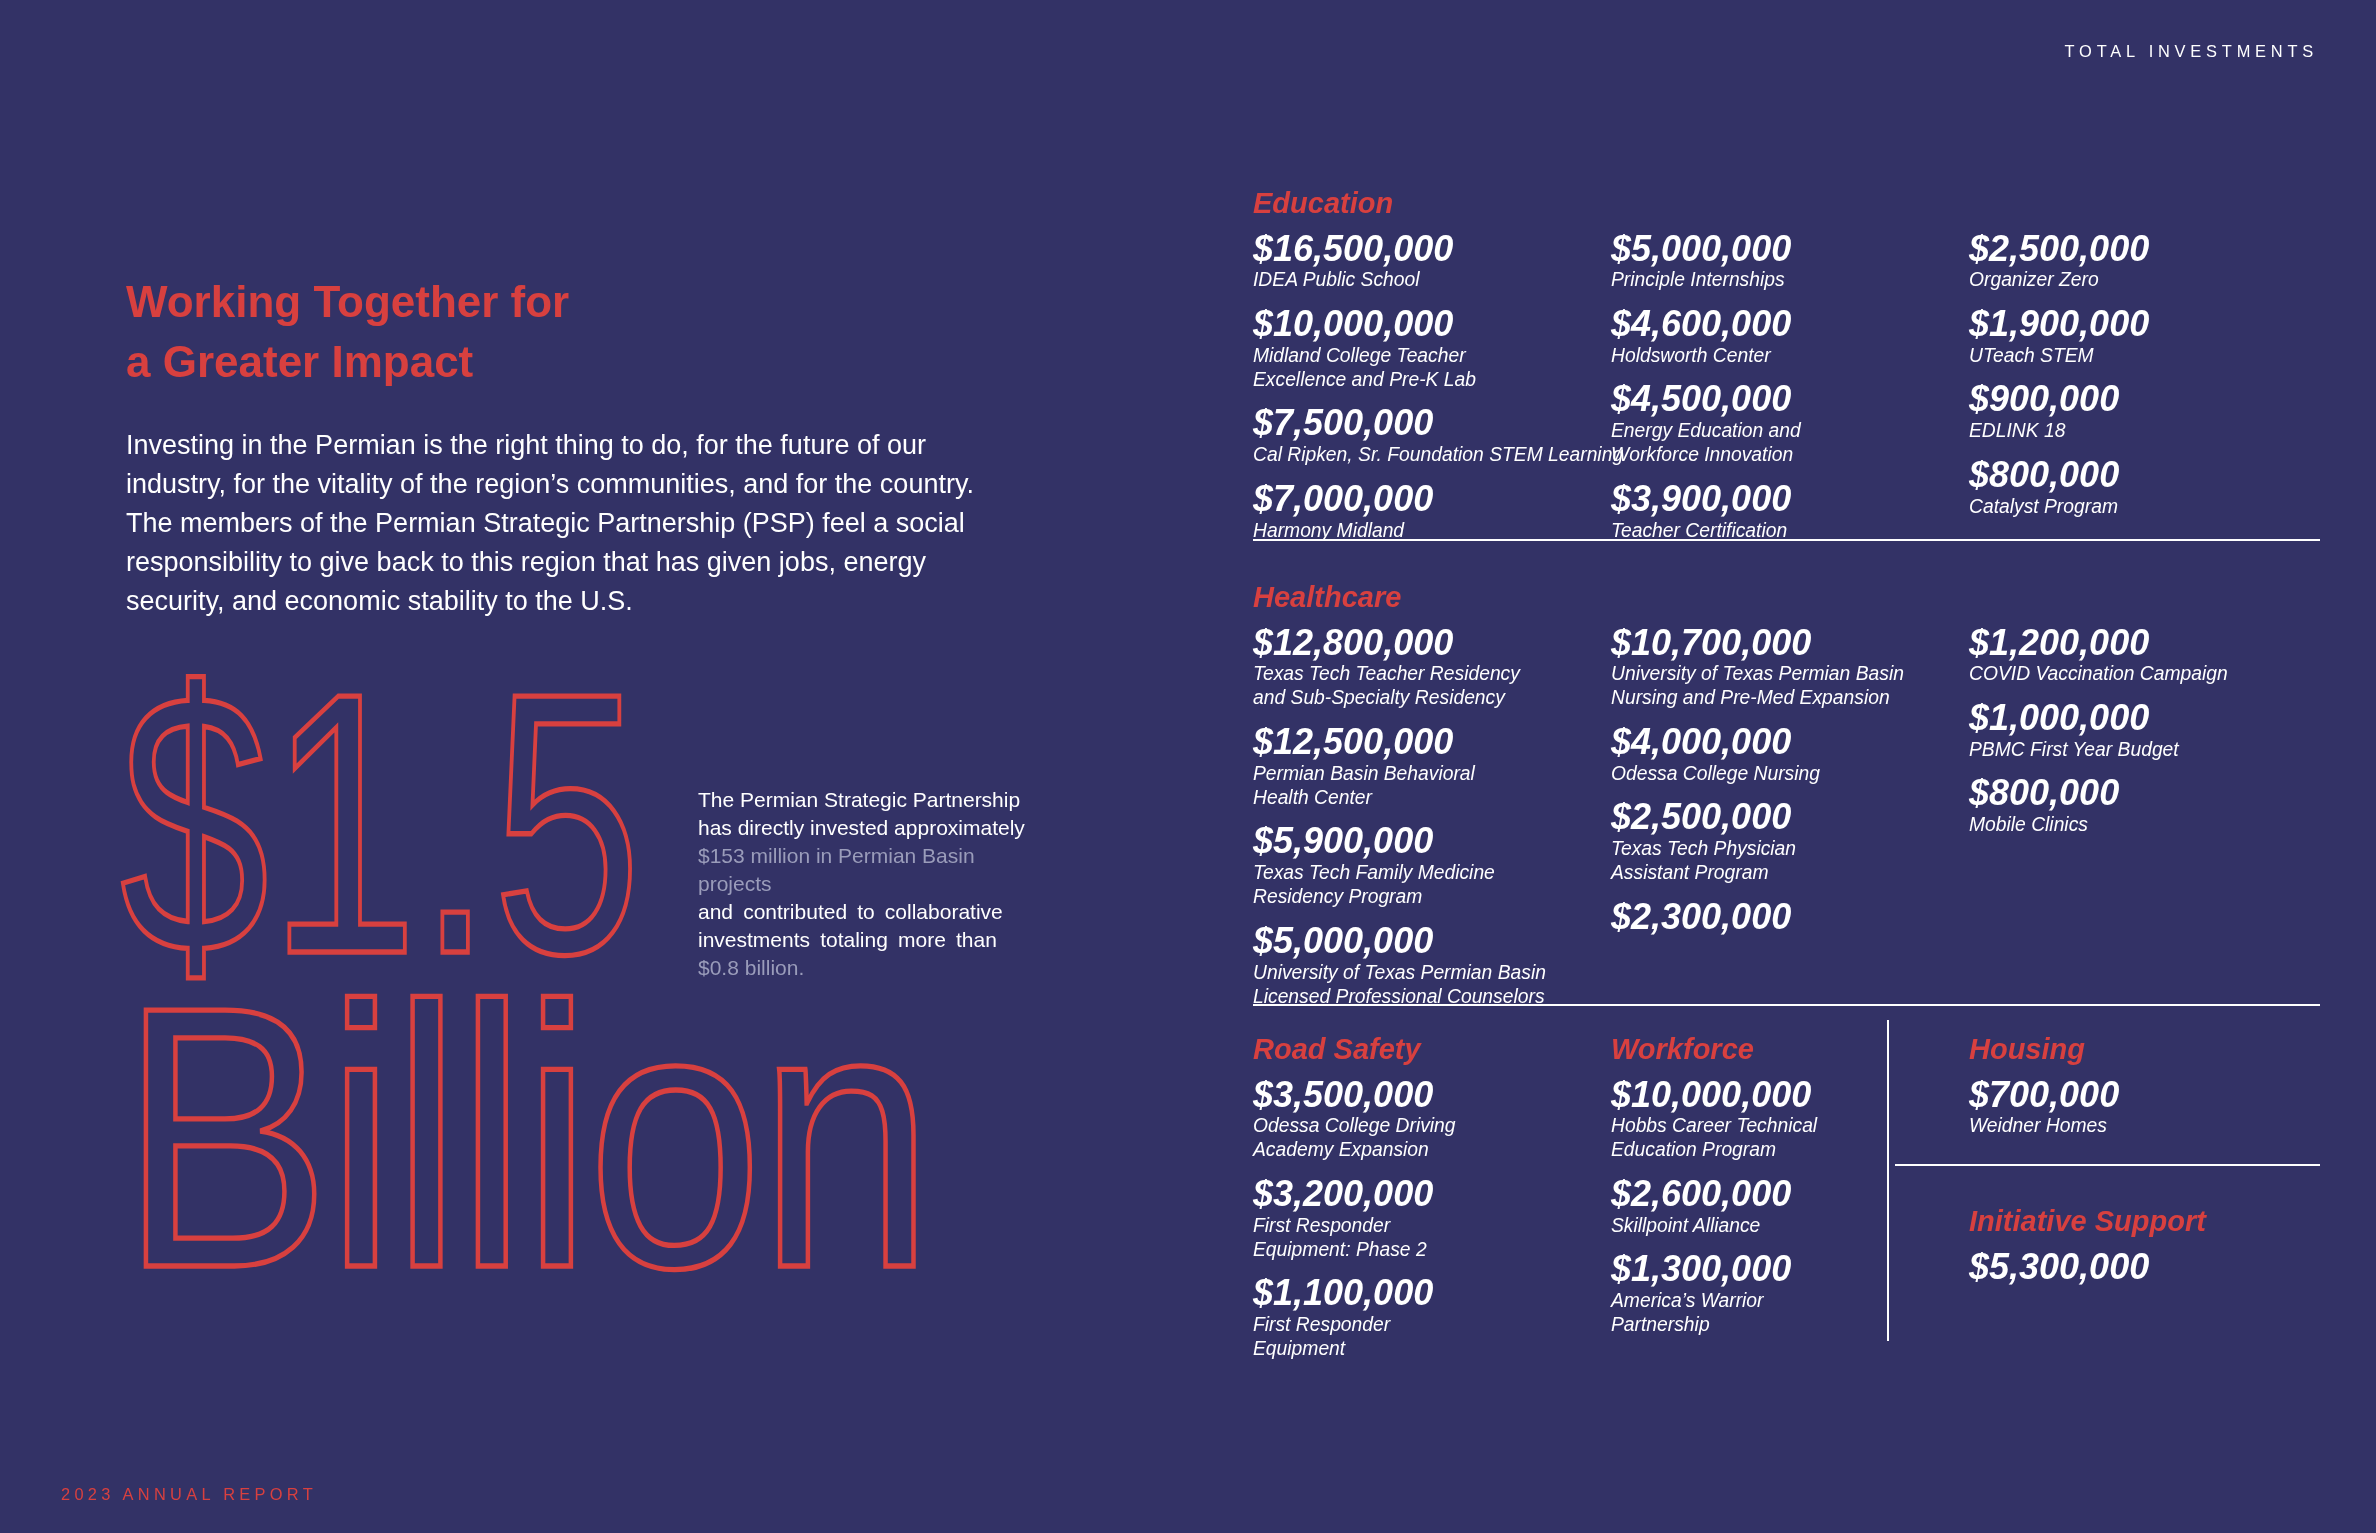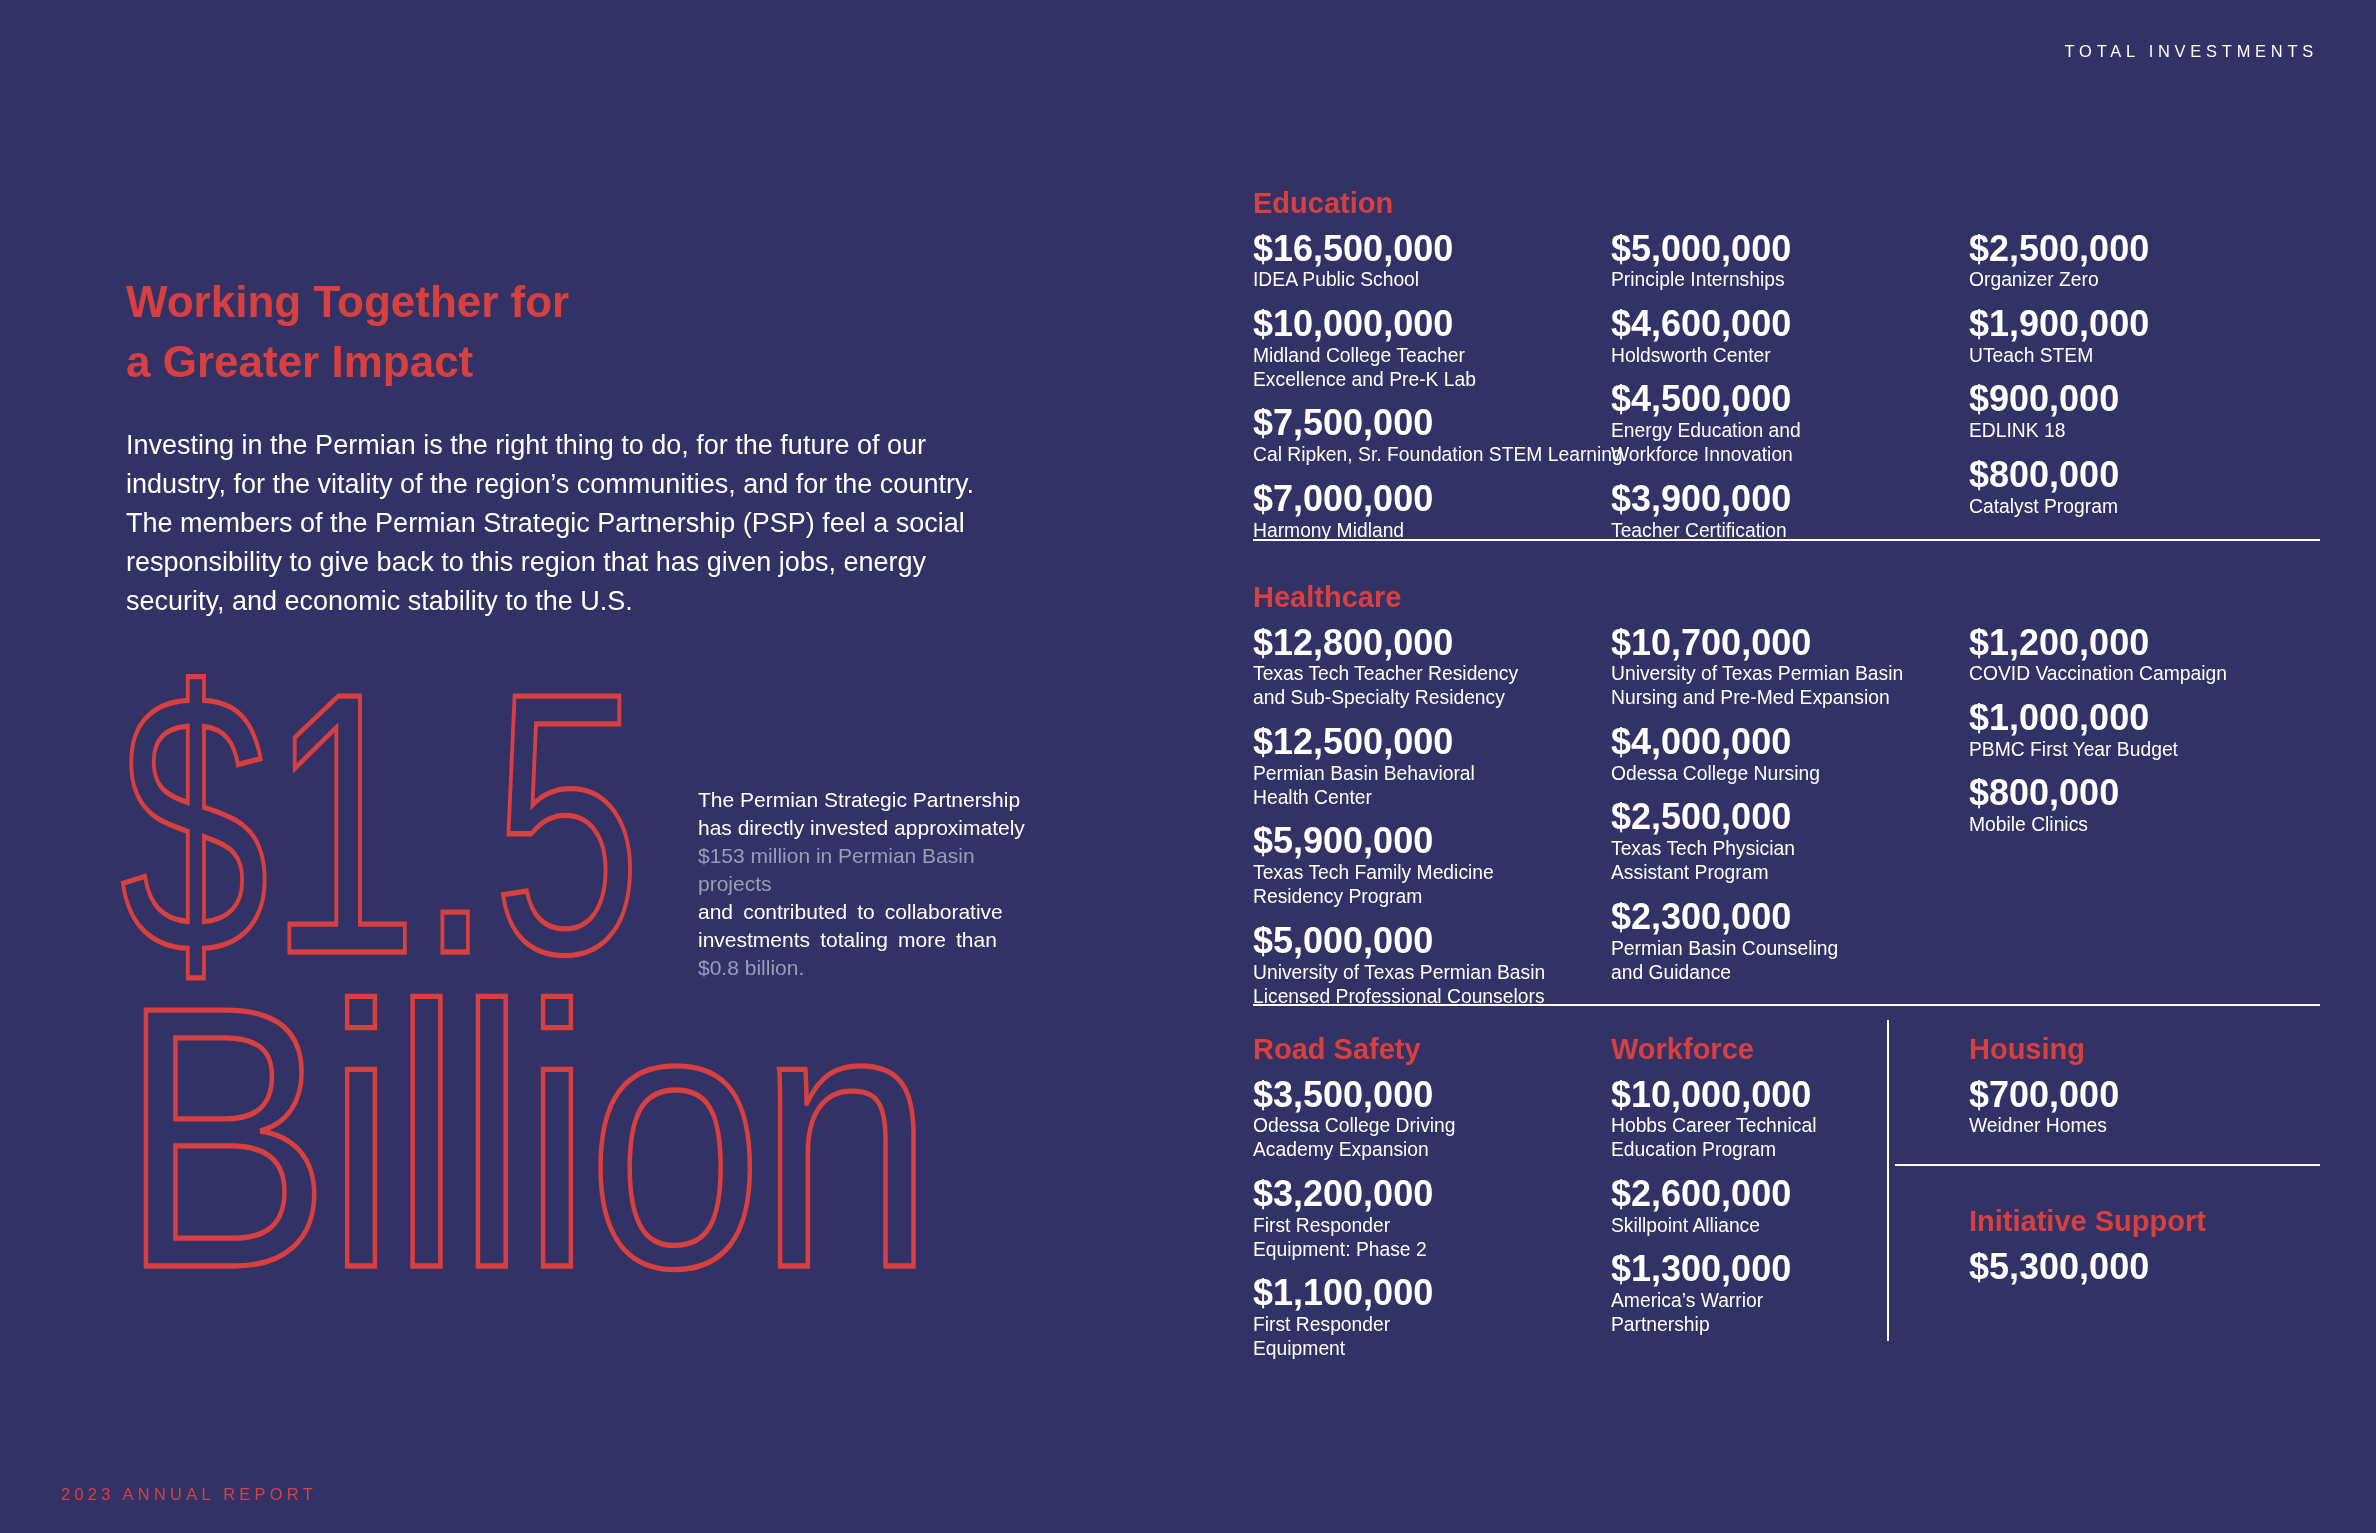--- a/index.html
+++ b/index.html
@@ -53,21 +53,21 @@
   .big-word{left:120px;top:951px;transform:scaleX(0.85);letter-spacing:-5.8px;}
   .callout{
     left:698px;top:786px;width:340px;
     font-size:21px;line-height:28px;
   }
   .callout .cl{display:block;color:var(--text-white);}
   .callout .gray{color:var(--muted-gray);}
   .callout .spread{word-spacing:4.3px;}
 
   
-  .right-pane{left:1253px;top:0;width:1067px;height:1400px;}
+  .right-pane{left:1253px;top:0;width:1067px;height:1400px;font-style:italic;}
   .section{position:absolute;left:0;width:1067px;}
   .sec-education{top:187px;}
   .sec-healthcare{top:581px;}
   .sec-title{
     color:var(--accent-red);
     font-size:29px;line-height:33px;font-weight:700;
     margin-bottom:11.6px;
   }
   .cols{display:flex;}
   .col{width:358px;flex:0 0 auto;}
@@ -254,22 +254,20 @@
           </div>
 
           <div class="entry">
             <div class="amount">$2,500,000</div>
             <div class="program">Texas Tech Physician
 Assistant Program</div>
           </div>
 
           <div class="entry">
             <div class="amount">$2,300,000</div>
-            <div class="program">Permian Basin Counseling
-and Guidance</div>
           </div>
         </div>
       <div class="col c3">
 
           <div class="entry">
             <div class="amount">$1,200,000</div>
             <div class="program">COVID Vaccination Campaign</div>
           </div>
 
           <div class="entry">

